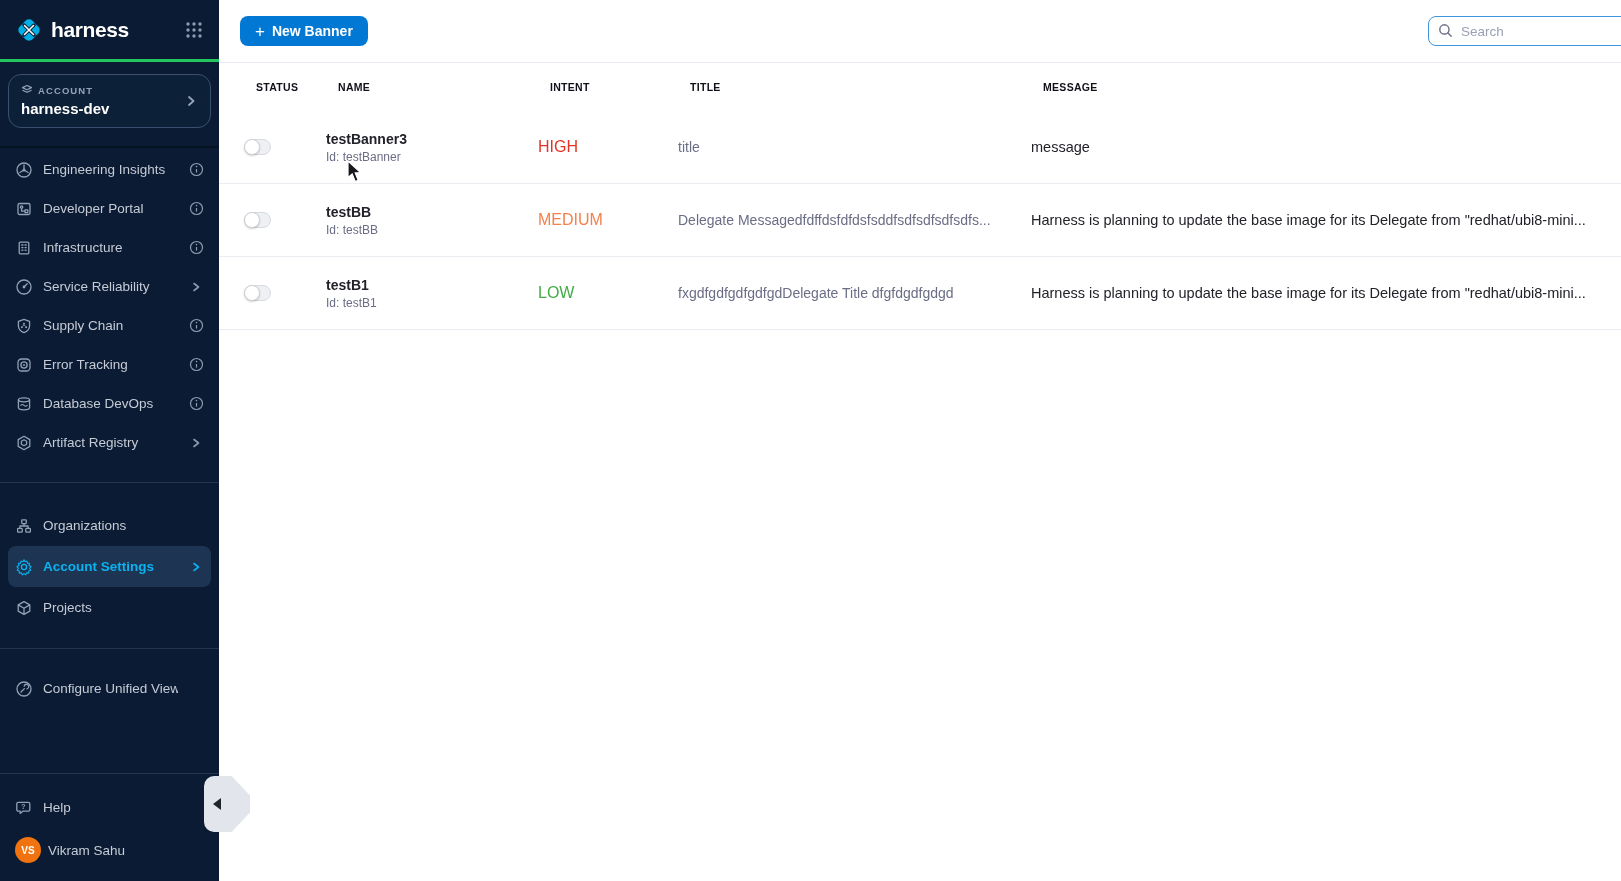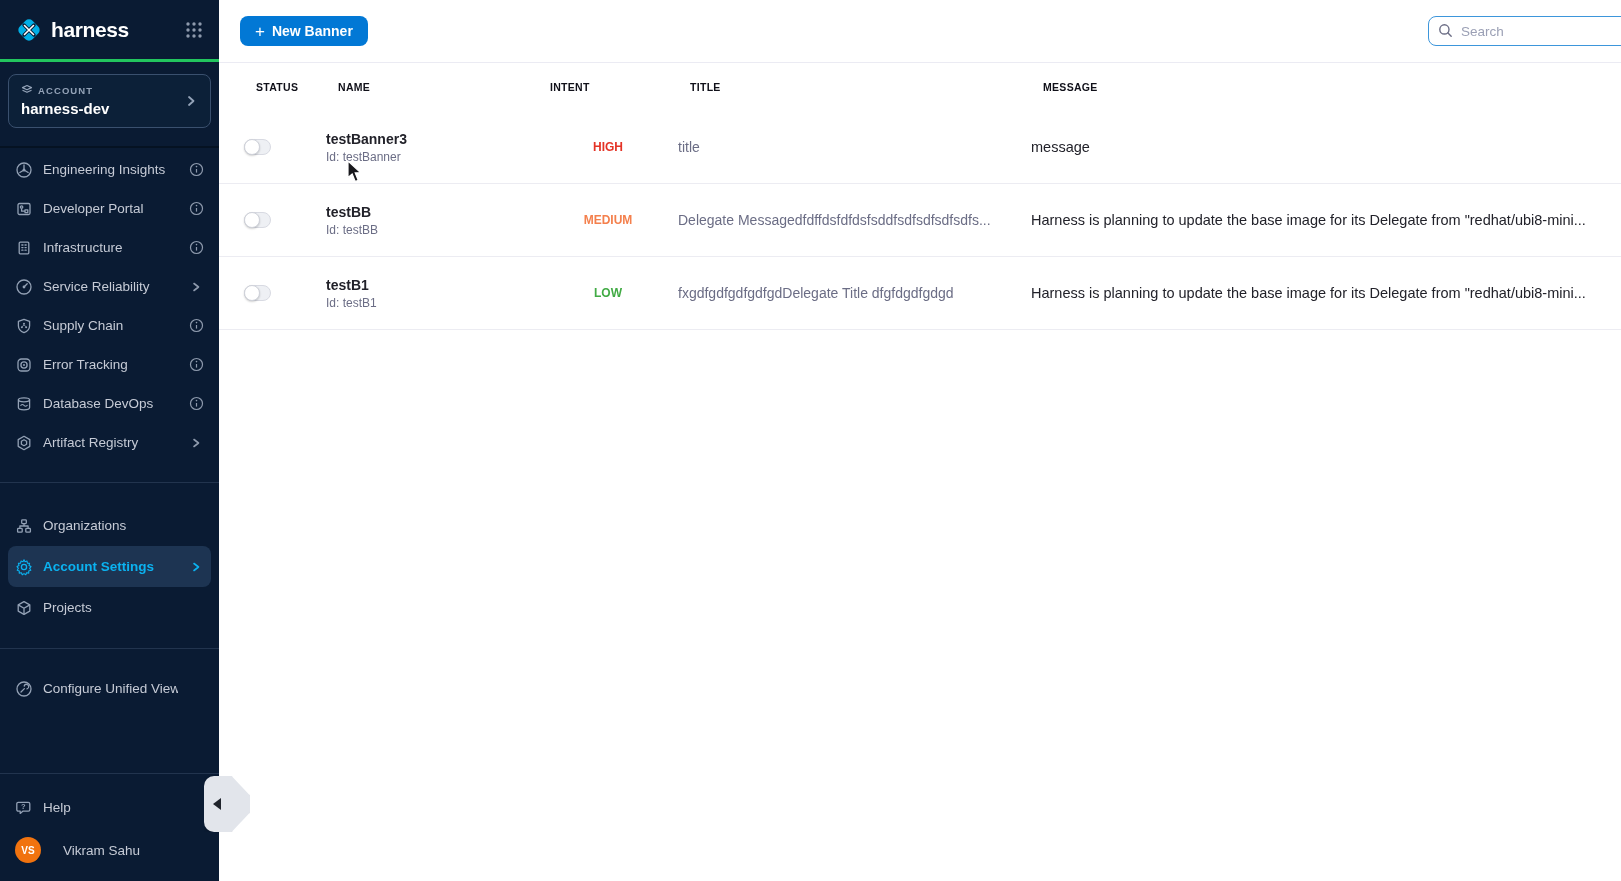--- a/index.html
+++ b/index.html
@@ -9,40 +9,40 @@
 
   
   .sidebar { width:219px; height:881px; background:#0a1b33; color:#c6cbd6;
     display:flex; flex-direction:column; flex-shrink:0; position:relative; z-index:2; }
   .brand-row { display:flex; align-items:center; height:62px; padding:0 14px;
     border-bottom:3px solid #22c55e; }
   .brand-logo { width:30px; height:30px; margin-right:7px; flex-shrink:0; }
   .brand-name { color:#ffffff; font-size:21px; font-weight:700; letter-spacing:-0.4px; flex:1; }
   .grid-btn { width:22px; height:22px; cursor:pointer; }
   .account-card { margin:12px 8px 0 8px; border:1px solid #3a506e; background:#0c2038;
-    border-radius:8px; padding:9px 12px 10px 12px; display:flex; align-items:center; cursor:pointer; }
+    border-radius:13px; padding:9px 12px 10px 12px; display:flex; align-items:center; cursor:pointer; }
   .account-col { flex:1; min-width:0; }
   .account-label { display:flex; align-items:center; gap:5px; color:#94a3b8;
     font-size:9.5px; font-weight:700; letter-spacing:1.1px; }
   .account-name { color:#ffffff; font-size:15px; font-weight:600; margin-top:4px; }
   .scroll-shadow { height:2px; background:#051222; margin-top:18px; }
   .nav-list { padding-top:2px; }
   .nav-item { display:flex; align-items:center; height:39px; padding:0 15px; gap:10px;
     font-size:13.5px; cursor:pointer; color:#c6cbd6; }
   .nav-item .nav-label { flex:1; white-space:nowrap; overflow:hidden; }
   .nav-item .lead { width:18px; height:18px; flex-shrink:0; display:flex; align-items:center; justify-content:center; }
   .nav-item .trail { width:16px; height:16px; flex-shrink:0; display:flex; align-items:center; justify-content:center; }
   .nav-item.link { height:41px; }
   .nav-item.selected { background:#1d3452; border-radius:8px; margin:0 8px; padding:0 7px;
     color:#0bb2f0; font-weight:600; }
   .nav-item.selected .lead { color:#0bb2f0; }
   .divider { height:1px; background:#22344e; margin:20px 0; }
   .divider.tight { margin:12px 0 14px 0; }
   .spacer { flex:1; }
-  .user-row { display:flex; align-items:center; gap:22px; padding:10px 15px 18px 15px;text-align:center; }
+  .user-row { display:flex; align-items:center; gap:7px; padding:10px 15px 18px 15px;text-align:center; }
   .avatar { width:26px; height:26px; border-radius:50%; background:#f1730f; color:#fff;
     font-size:10px; font-weight:700; display:flex; align-items:center; justify-content:center; }
   .user-name { font-size:13.5px; color:#c6cbd6; }
   .collapse-tab { position:absolute; left:204px; top:776px; width:46px; height:56px;
     background:#e2e5eb; border-radius:10px; z-index:3;
     clip-path:polygon(0 0, 60% 0, 100% 35%, 100% 65%, 60% 100%, 0 100%);
     box-shadow:0 1px 4px rgba(0,0,0,.25); cursor:pointer; }
   .collapse-tab .tri { position:absolute; left:9px; top:22px; width:0; height:0;
     border-top:6px solid transparent; border-bottom:6px solid transparent; border-right:8px solid #20242c; }
 
@@ -65,21 +65,21 @@
   .search-input::placeholder { color:#9ba0b5; }
   .search-ico { position:absolute; left:10px; top:7px; }
 
   .tgrid { display:grid; grid-template-columns:82px 212px 140px 353px 1fr;
     padding-left:25px; padding-right:20px; align-items:center; }
   .thead { height:48px; }
   .th { font-size:10.5px; font-weight:700; letter-spacing:0.3px; color:#101019;padding-left:12px; }
   .trow { height:73px; border-bottom:1px solid #ececf2; cursor:pointer; }
   .cell-name .nm { font-size:14px; font-weight:600; color:#22222a; }
   .cell-name .id { font-size:12px; color:#6b6d85; margin-top:3px; }
-  .cell-intent { font-size:12px; font-weight:700;text-align:center; }
+  .cell-intent { font-size:16px; font-weight:400; }
   .cell-title { font-size:14px; color:#6b6d85; white-space:nowrap; overflow:hidden; }
   .cell-msg { font-size:14.5px; color:#22222a; white-space:nowrap; overflow:hidden; }
   .toggle { width:27px; height:16px; border-radius:9px; background:#eef0f4;
     border:1px solid #d8dae2; position:relative; cursor:pointer; }
   .toggle .knob { position:absolute; left:-1px; top:-1px; width:16px; height:16px;
     border-radius:50%; background:#fff; border:1px solid #cfd2da; box-shadow:0 1px 2px rgba(0,0,0,.18); }
 
   .cursor { position:absolute; left:347px; top:160px; z-index:9; pointer-events:none; }
 
   svg.ic { display:block; }

